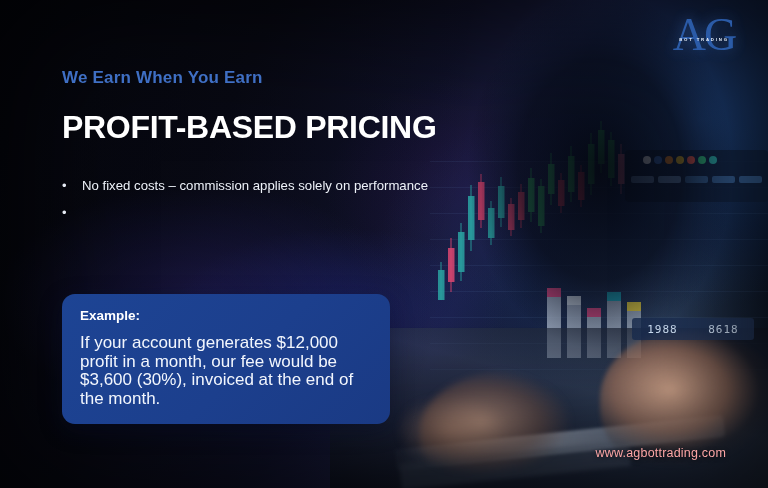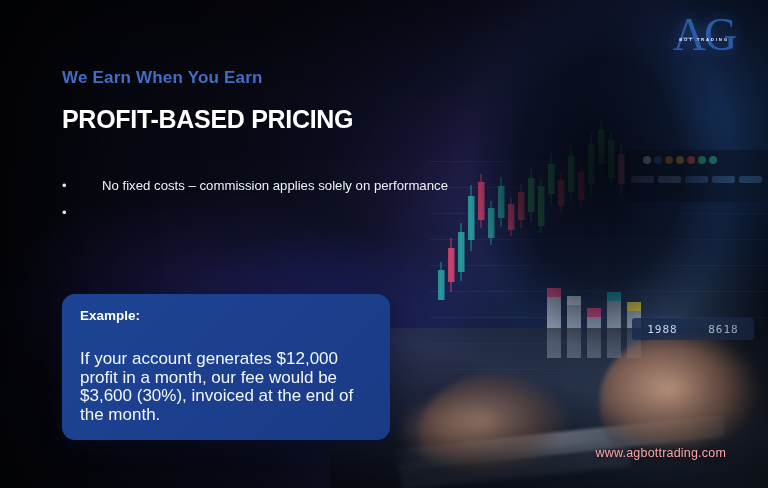--- a/index.html
+++ b/index.html
@@ -61,33 +61,33 @@
 
   
   .logo{position:absolute;right:22px;top:12px;width:84px;height:50px;text-align:center;}
   .logo-ag{font-family:"Liberation Serif",serif;font-size:46px;line-height:46px;
      color:#2d5fae;letter-spacing:-2px;text-shadow:0 0 14px rgba(60,120,210,.55);opacity:.95;}
   .logo-sub{position:absolute;left:0;right:0;top:25px;font-size:4.3px;letter-spacing:1.8px;
      color:#e8f0fb;font-weight:700;}
 
   .eyebrow{position:absolute;left:62px;top:68px;font-size:17px;font-weight:700;
      color:#3f6fc4;letter-spacing:.2px;text-align:right;}
-  .title{position:absolute;left:62px;top:88px;font-size:25px;font-weight:800;color:#ffffff;
+  .title{position:absolute;left:62px;top:88px;font-size:32px;font-weight:800;color:#ffffff;
      letter-spacing:-.3px;}
 
   .bullets{position:absolute;left:62px;top:178px;width:420px;}
   .bullet{display:flex;align-items:flex-start;margin-bottom:11px;}
   .bullet .dot{color:#e6ebf5;font-size:13px;line-height:16px;width:20px;flex:0 0 20px;}
-  .bullet .btext{color:#eef2f9;font-size:13.2px;line-height:16px;margin-left:20px;}
+  .bullet .btext{color:#eef2f9;font-size:13.2px;line-height:16px;}
 
   .example-box{position:absolute;left:62px;top:294px;width:328px;
      background:linear-gradient(135deg,#1d4494 0%,#1c3f8d 55%,#1a3a84 100%);
      border-radius:13px;padding:14px 18px 16px 18px;
      box-shadow:0 6px 22px rgba(6,14,40,.45);}
-  .ex-title{color:#ffffff;font-size:13.5px;font-weight:800;margin-bottom:27px;}
+  .ex-title{color:#ffffff;font-size:13.5px;font-weight:800;margin-bottom:11px;}
   .ex-body{color:#f2f6fd;font-size:17px;line-height:18.5px;font-weight:500;}
 
   .url{position:absolute;right:42px;bottom:28px;color:#fca5a5;font-size:12.5px;
      letter-spacing:.2px;text-shadow:0 1px 4px rgba(0,0,0,.6);}
 </style>
 </head>
 <body>
 
 <div id="slide">
 

